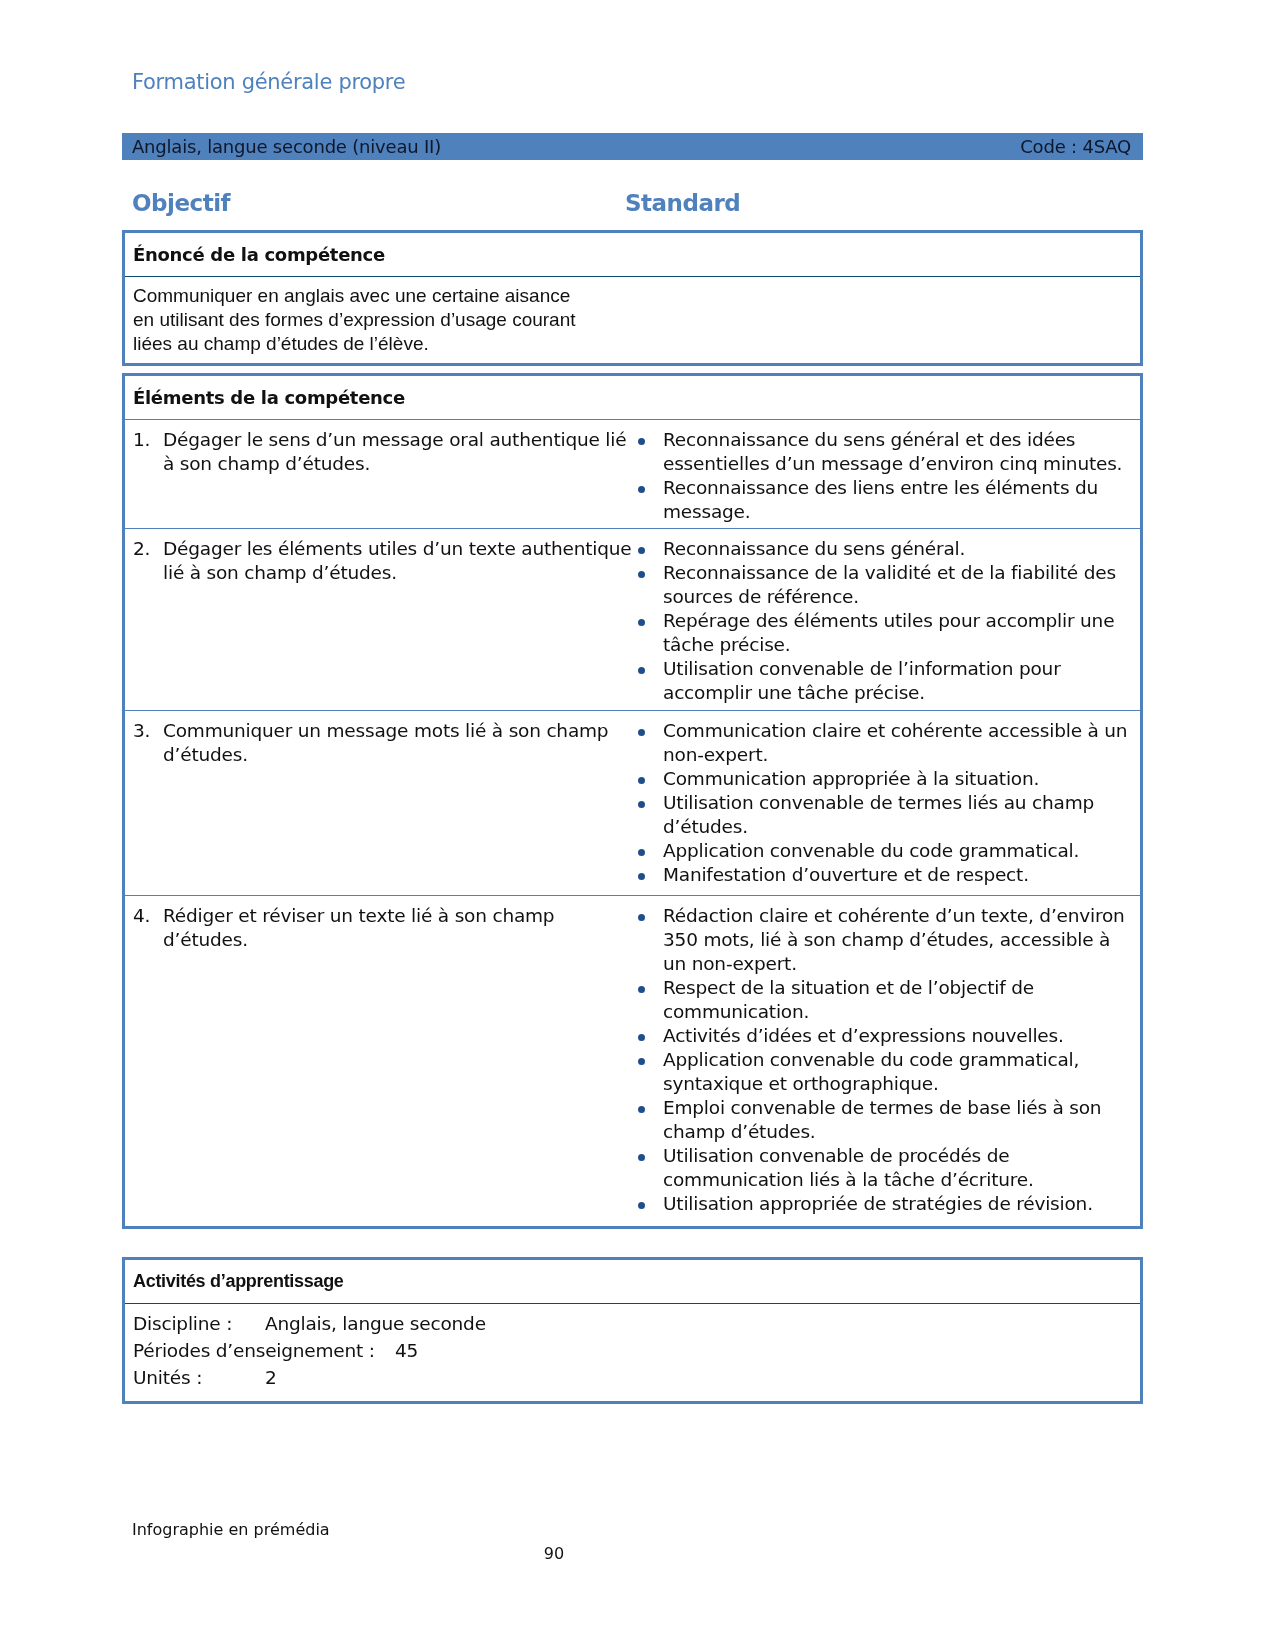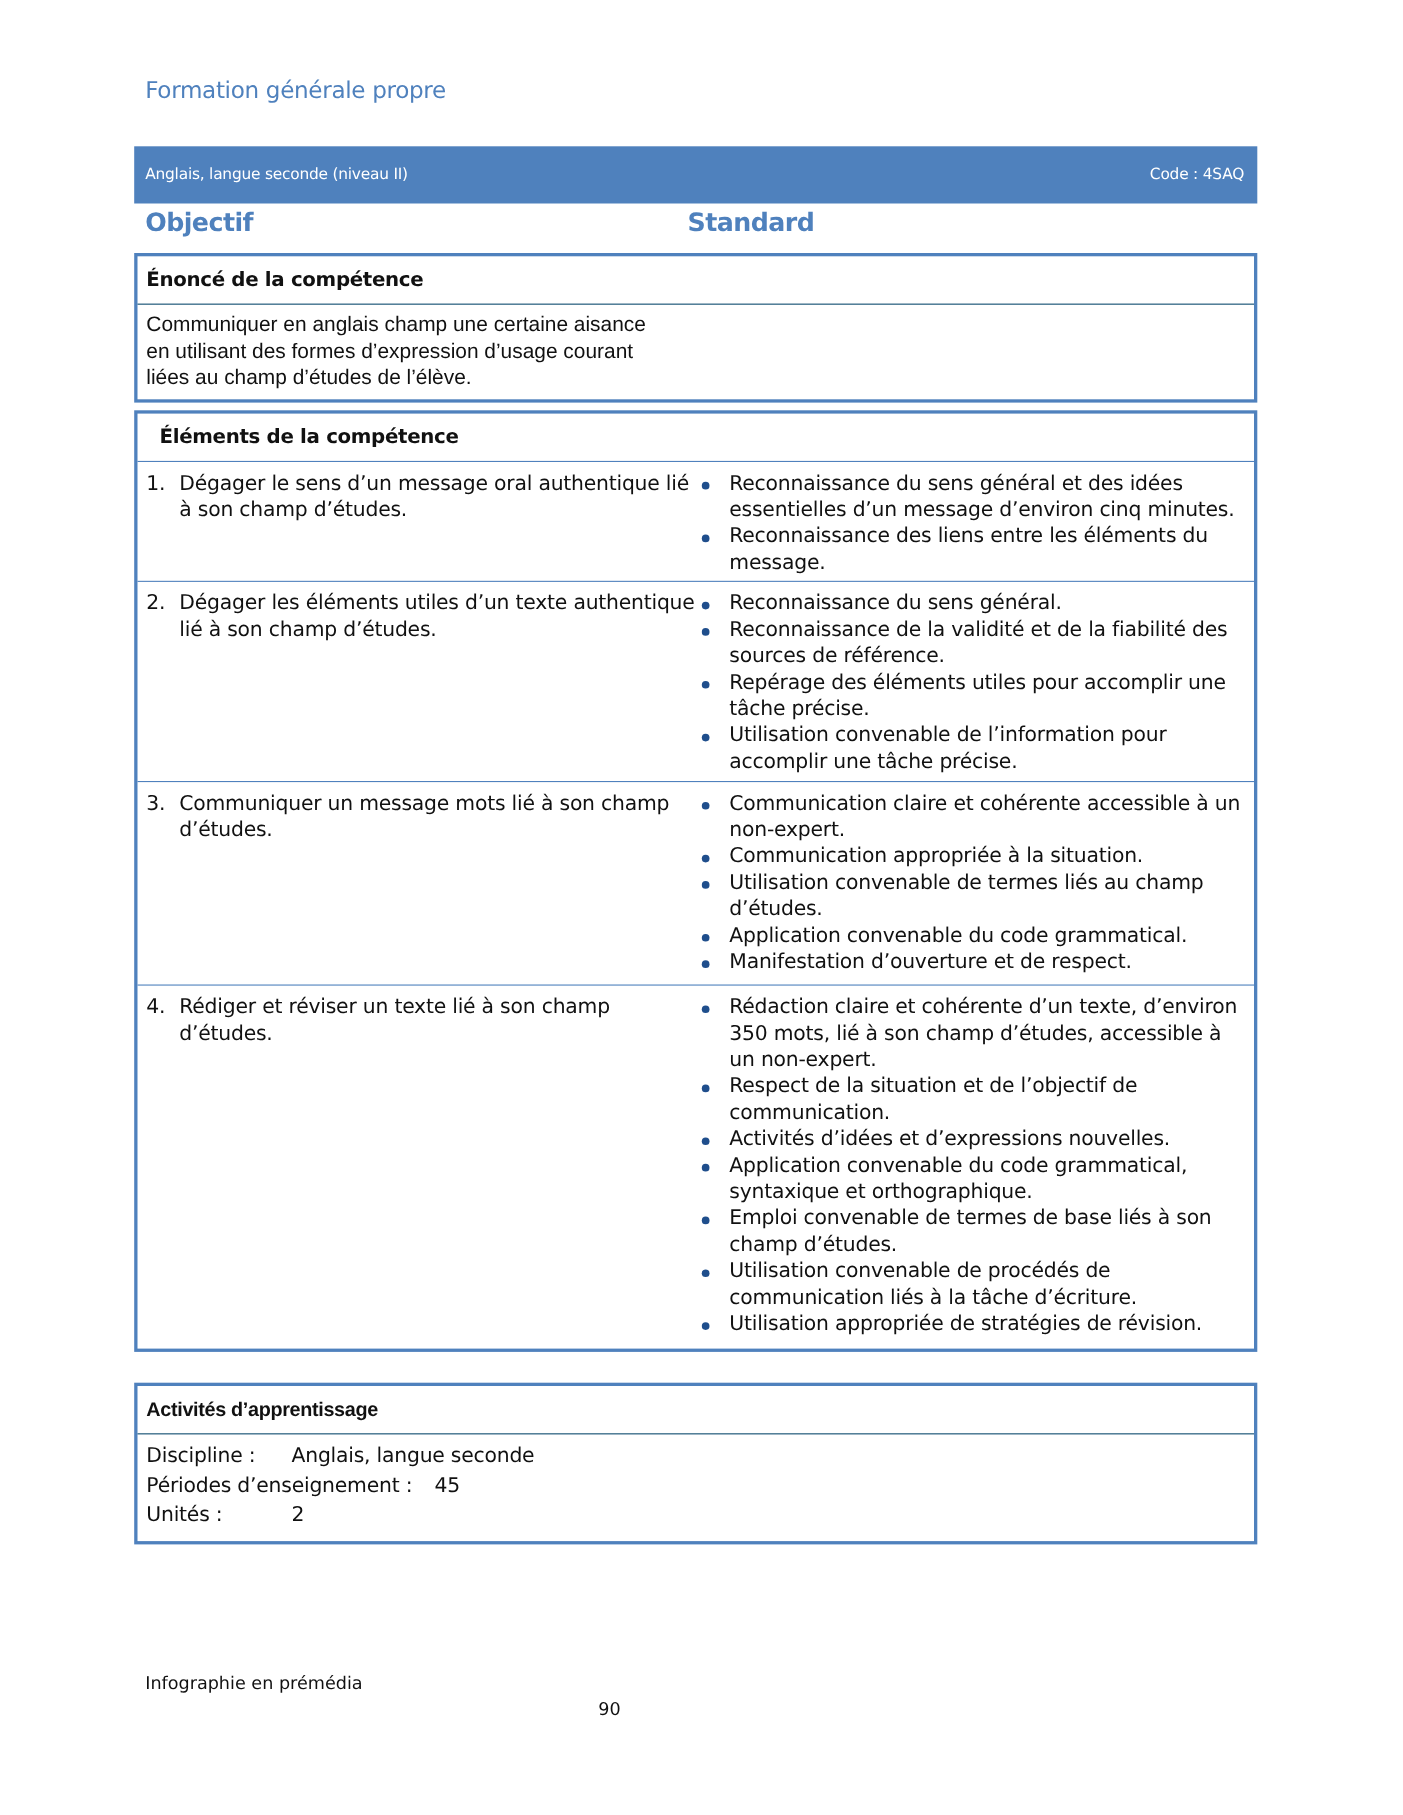--- a/index.html
+++ b/index.html
@@ -1,18 +1,18 @@
 <!DOCTYPE html>
 <html><head>
 <meta charset="utf-8">
 <style>
   html, body { margin: 0; padding: 0; background: #ffffff; }
   body { width: 1275px; height: 1650px; position: relative; font-family: "Liberation Sans", sans-serif; color: #111; }
   .section-title { position: absolute; left: 132px; top: 70px; font-family: "DejaVu Sans", sans-serif; font-size: 21px; color: #4f81bd; letter-spacing: -0.3px; }
-  .banner { position: absolute; left: 122px; top: 133px; width: 1021px; height: 52px; background: #4f81bd; color: #ffffff; font-family: "DejaVu Sans", sans-serif; font-size: 14px; display: flex; justify-content: space-between; align-items: center; box-sizing: border-box; padding: 0 12px 0 10px; letter-spacing: -0.2px; }
+  .banner { position: absolute; left: 122px; top: 133px; width: 1021px; height: 27px; background: #4f81bd; color: #0f172a; font-family: "DejaVu Sans", sans-serif; font-size: 18px; display: flex; justify-content: space-between; align-items: center; box-sizing: border-box; padding: 0 12px 0 10px; letter-spacing: -0.2px; }
   .col-head { position: absolute; top: 190px; font-family: "DejaVu Sans", sans-serif; font-weight: bold; font-size: 23px; color: #4f81bd; letter-spacing: -0.5px; }
   .box { position: absolute; left: 122px; width: 1021px; border: 3px solid #4f81bd; box-sizing: border-box; }
   .box .hdr { height: 43px; display: flex; align-items: center; border-bottom: 1px solid #0c4a6e; font-family: "DejaVu Sans", sans-serif; font-weight: bold; font-size: 18px; letter-spacing: -0.3px; }
   .box .hdr span { padding-left: 8px; }
   .enonce-body { padding: 7px 8px; font-size: 19px; line-height: 24px; }
   .row { display: flex; border-bottom: 1px solid #4f81bd; }
   .row:last-child { border-bottom: none; }
   .cell-left { width: 508px; box-sizing: border-box; padding: 8px 0 0 8px; }
   .cell-right { flex: 1; box-sizing: border-box; padding: 8px 2px 4px 0; }
   .hdr .cell-left, .hdr .cell-right { padding: 0; }
@@ -37,29 +37,29 @@
 </div>
 
 <div class="col-head" style="left:132px;">Objectif</div>
 <div class="col-head" style="left:625px;">Standard</div>
 
 <div class="box" style="top:230px;">
   <div class="hdr">
       <span>Énoncé de la compétence</span>
     </div>
   <div class="enonce-body">
-    <div>Communiquer en anglais champ une certaine aisance</div>
+    <div>Communiquer en anglais avec une certaine aisance</div>
     <div>en utilisant des formes d’expression d’usage courant</div>
     <div>liées au champ d’études de l’élève.</div>
   </div>
 </div>
 
 <div class="box" style="top:373px;">
   <div class="hdr row" style="border-bottom:1px solid #4f81bd;">
-    <div class="cell-left" style="padding-left:20px;">Éléments de la compétence</div>
+    <div class="cell-left" style="padding-left:8px;">Éléments de la compétence</div>
   </div>
 
   <div class="row" style="height:108px;">
     <div class="cell-left">
       <div class="elem">
         <span class="num">1.</span>
         <span>Dégager le sens d’un message oral authentique lié à son champ d’études.</span>
       </div>
     </div>
     <div class="cell-right">

